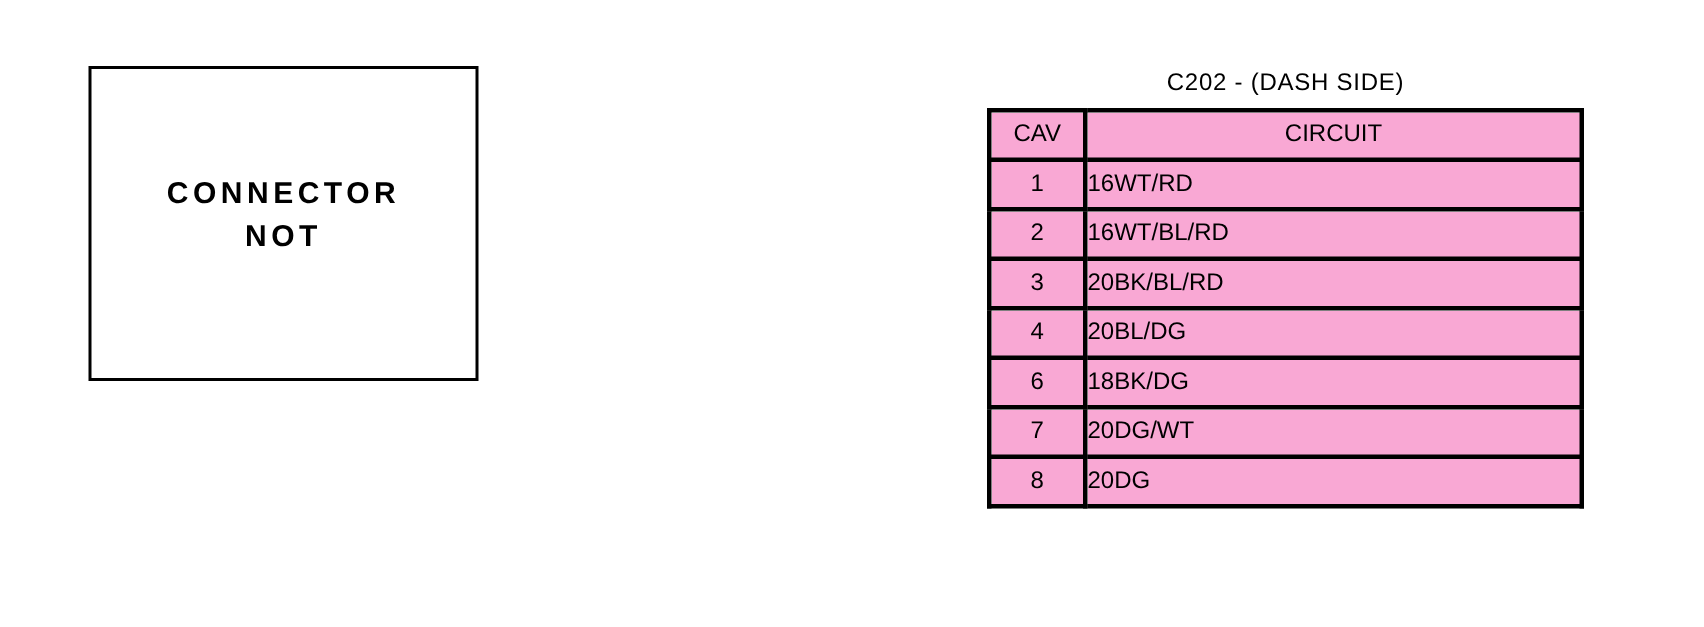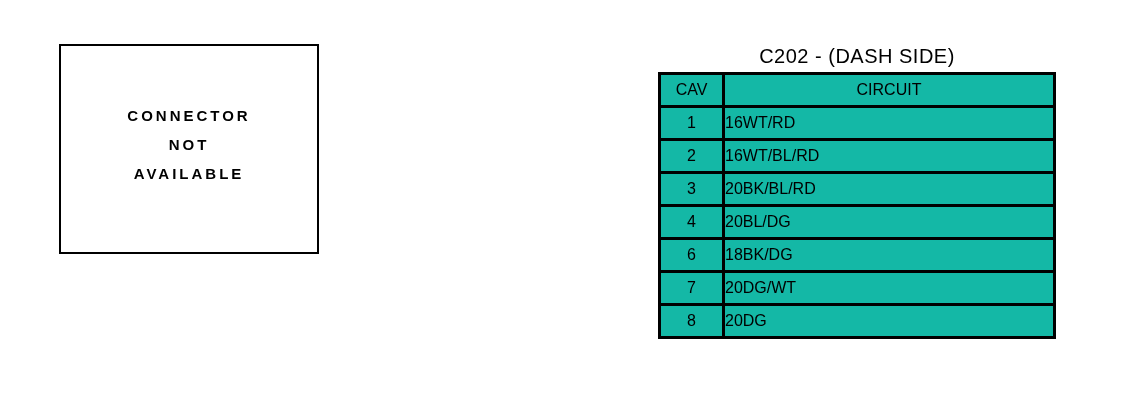--- a/index.html
+++ b/index.html
@@ -23,69 +23,68 @@
     border: 2px solid #000;
     box-sizing: border-box;
     display: flex;
     flex-direction: column;
     align-items: center;
     justify-content: center;
     padding-bottom: 10px;
   }
   .notice-line {
     font-weight: bold;
-    font-size: 15px;
+    font-size: 20px;
     letter-spacing: 3px;
     line-height: 29px;
     text-align: center;
     white-space: nowrap;
   }
 
   
   .table-wrap {
     position: absolute;
     left: 658px;
     top: 47px;
     width: 398px;
   }
   .table-title {
     text-align: center;
-    font-size: 20px;
+    font-size: 16px;
     line-height: 18px;
     margin-bottom: 7px;
     letter-spacing: 0.5px;
   }
   table.pinout {
     border-collapse: collapse;
     width: 398px;
     table-layout: fixed;
   }
   table.pinout col.cav { width: 64px; }
   table.pinout th,
   table.pinout td {
     border: 3px solid #000;
     height: 30px;
     font-size: 16px;
     font-weight: normal;
     padding: 0;
-    background: #14b8a6;
+    background: #f9a8d4;
     overflow: hidden;
     white-space: nowrap;
   }
   th.header-cell { text-align: center; }
   td.cav-cell { text-align: center; }
   td.circuit-cell { text-align: left; padding-left: 9px; margin-left: 31px; }
 </style>
 </head>
 <body>
 
 <div class="notice-box">
   <div class="notice-line">CONNECTOR</div>
   <div class="notice-line">NOT</div>
-  <div class="notice-line">AVAILABLE</div>
 </div>
 
 <div class="table-wrap">
   <div class="table-title">C202 - (DASH SIDE)</div>
   <table class="pinout">
     <colgroup>
         <col class="cav">
         <col class="circuit">
       </colgroup>
     <thead>

